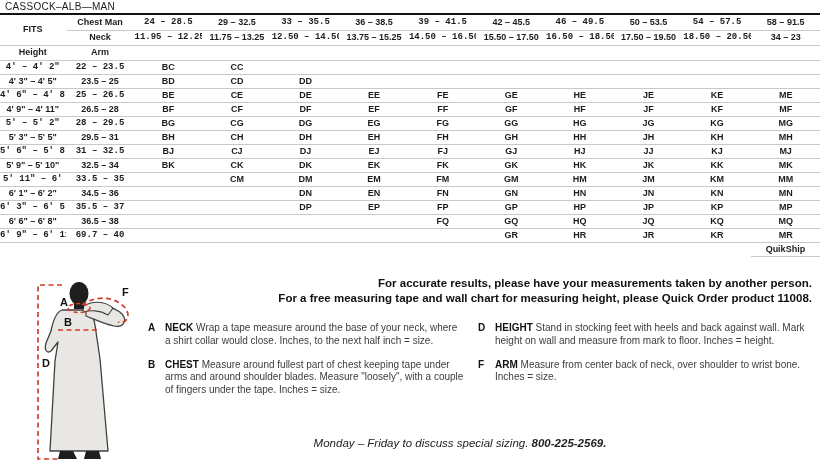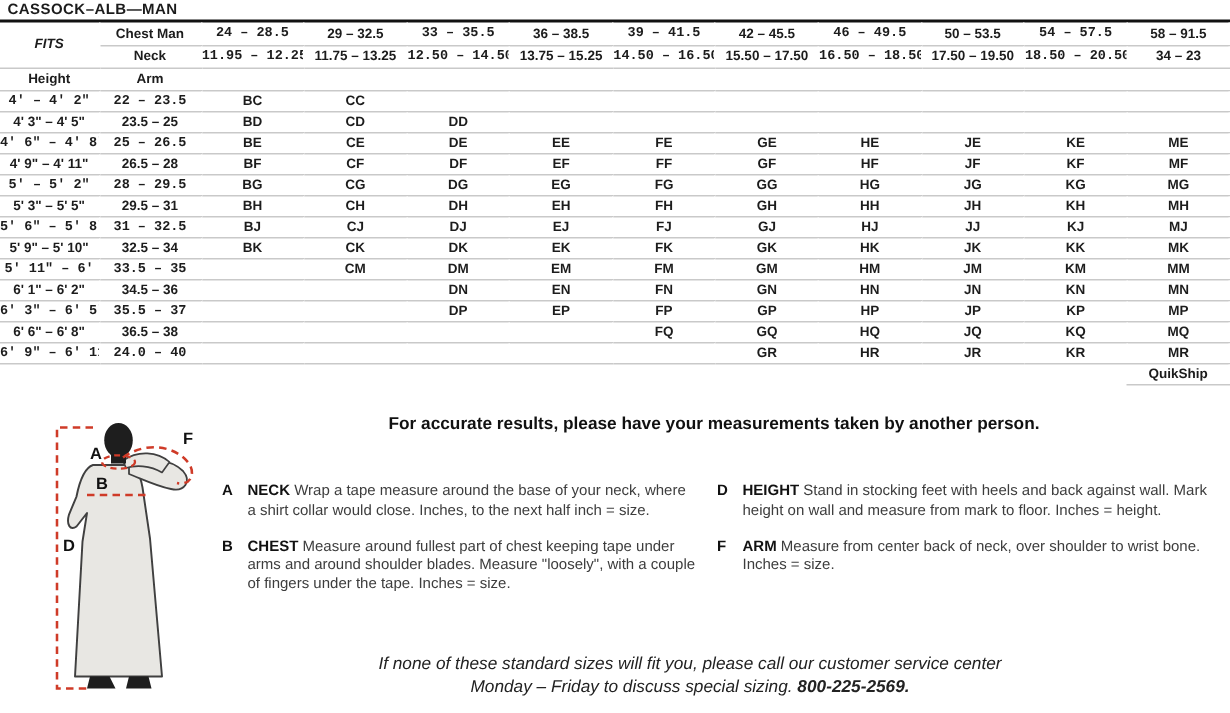--- a/index.html
+++ b/index.html
@@ -3,45 +3,45 @@
 <meta charset="utf-8">
 <style>
   * { margin:0; padding:0; box-sizing:border-box; }
   html,body { background:#fff; }
   body {
     width:820px; height:475px; position:relative; overflow:hidden;
     font-family:"Liberation Sans", sans-serif; color:#1b1b1b;
   }
   
   .title-bar {
-    font-size:10px; font-weight:bold; letter-spacing:.3px;
+    font-size:10px; font-weight:normal; letter-spacing:.3px;
     padding:1px 0 1px 5px; border-bottom:2px solid #111;
   }
   
   table.chart { width:820px; border-collapse:collapse; table-layout:fixed; }
   table.chart td {
     font-size:9px; font-weight:bold; color:#1c1c1c; text-align:center;
     height:15px; line-height:13px; padding:0; white-space:nowrap; overflow:hidden;
     border-right:1px solid #fff; border-bottom:1px solid #c9c9c9;
     background:#fff;
   }
   table.chart tbody td { height:14px; }
   td.beige   { background:#f0ead6;font-family:Liberation Mono, monospace; }
-  td.fits    { background:#ddd7c0;font-style:italic; }
+  td.fits    { background:#ddd7c0; }
   td.na      { background:#d9d9d9; }
   td.qs      { background:#f5e8a9; }
   td.rowlab  { text-align:right; padding-right:6px; }
   td.heightcell, td.heightlab { text-align:left; padding-left:6px; }
   td.armcell, td.armlab { text-align:left; padding-left:10px; }
   tr.qsrow td.filler { border:none; background:#fff; }
   tr.qsrow td.qs { height:14px;text-align:center; }
   
   .notes {
     position:absolute; top:276px; left:140px; width:672px;
-    text-align:center; font-weight:bold; font-size:11.5px; line-height:14.5px; color:#111;
+    text-align:right; font-weight:bold; font-size:11.5px; line-height:14.5px; color:#111;
   }
   
   .figure { position:absolute; top:281px; left:2px; width:145px; height:192px; }
   
   .instructions {
     position:absolute; top:322px; left:148px; width:660px;
     display:flex; gap:14px; font-size:10px; line-height:12.8px; color:#3d3d3d;
   }
   .instr-col { display:flex; flex-direction:column; gap:11px; }
   .instr-col.left  { width:316px; }
@@ -283,41 +283,42 @@
         <td class="na"></td>
         <td>FQ</td>
         <td>GQ</td>
         <td>HQ</td>
         <td>JQ</td>
         <td>KQ</td>
         <td>MQ</td>
       </tr>
       <tr>
         <td class="heightcell beige">6' 9" – 6' 11"</td>
-        <td class="armcell beige">24.0 – 40</td>
+        <td class="armcell beige">69.7 – 40</td>
         <td class="na"></td>
         <td class="na"></td>
         <td class="na"></td>
         <td class="na"></td>
         <td class="na"></td>
         <td>GR</td>
         <td>HR</td>
         <td>JR</td>
         <td>KR</td>
         <td>MR</td>
       </tr>
       <tr class="qsrow">
         <td class="filler" colspan="11"></td>
         <td class="qs">QuikShip</td>
       </tr>
     </tbody>
 </table>
 
 <div class="notes">
   <div>For accurate results, please have your measurements taken by another person.</div>
+  <div>For a free measuring tape and wall chart for measuring height, please Quick Order product 11008.</div>
 </div>
 
 <svg class="figure" viewBox="0 0 145 192" width="145" height="192">
 
   <path d="M60 4 L36 4 L36 178 L56 178" fill="none" stroke="#cf3b28" stroke-width="1.7" stroke-dasharray="5 3.5"></path>
 
   <path d="M60 29 C54 31 51 40 49 50 L44 62 C42 69 45 73 49 70 L56 61 L53 80 L48 170 L106 170 L98 78 L93 44 C91 33 88 29 84 29 Z" fill="#e8e7e3" stroke="#404040" stroke-width="1.3" stroke-linejoin="round"></path>
 
   <path d="M84 30 C96 23 112 25 120 33 C126 40 121 47 112 45 C102 43 92 38 84 35 Z" fill="#e8e7e3" stroke="#404040" stroke-width="1.2" stroke-linejoin="round"></path>
 
@@ -358,18 +359,17 @@
         <span class="instr-body"><span class="instr-term">HEIGHT</span> Stand in stocking feet with heels and back against wall. Mark height on wall and measure from mark to floor. Inches = height.</span>
       </div>
       <div class="instr-item">
         <span class="instr-letter">F</span>
         <span class="instr-body"><span class="instr-term">ARM</span> Measure from center back of neck, over shoulder to wrist bone. Inches = size.</span>
       </div>
     </div>
 </div>
 
 <div class="footer">
-  <div>If none of these standard sizes will fit you, please call our customer service center</div>
   <div>
     <span>Monday – Friday to discuss special sizing.</span>
     <b>800-225-2569.</b>
   </div>
 </div>
 
 </body></html>

